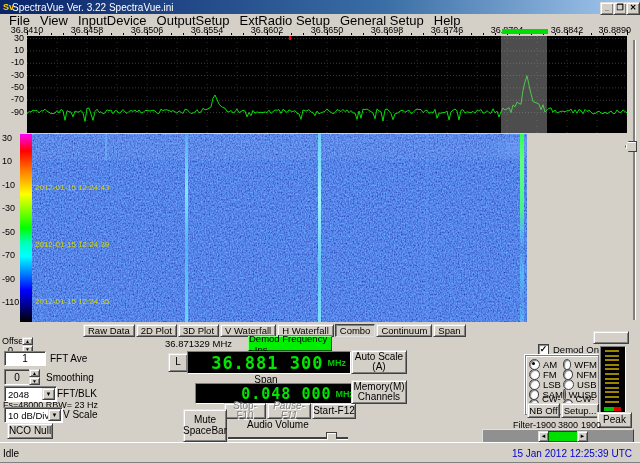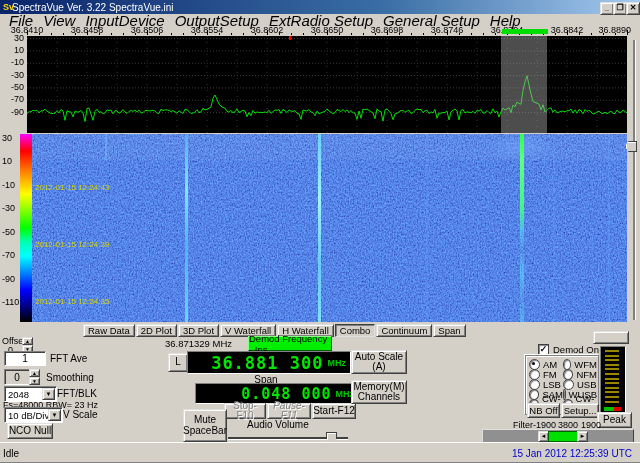--- a/index.html
+++ b/index.html
@@ -17,36 +17,36 @@
     text-align:center;cursor:default;user-select:none;}
   .btn.dis{color:#808080;text-shadow:1px 1px 0 #ffffff;}
   
   .titlebar{left:0;top:0;width:640px;height:14px;
     background:linear-gradient(to right,#0a246a,#3a6ea5 60%,#a6caf0);display:flex;align-items:center;}
   .titletext{color:#fff;font-weight:normal;font-size:10px;margin-left:12px;white-space:nowrap;}
   .appicon{left:3px;top:2px;width:10px;height:10px;font-size:9px;font-weight:bold;color:#ffd700;line-height:10px;}
   .winbtn{width:12px;height:11px;font-size:8px;font-weight:bold;display:flex;align-items:center;justify-content:center;}
   
   .menubar{left:0;top:14px;width:640px;height:12px;display:flex;align-items:center;padding-left:4px;}
-  .menuitem{font-size:15px;padding:0 5px;white-space:nowrap;font-style:italic;}
+  .menuitem{font-size:13px;padding:0 5px;white-space:nowrap;}
   
   .flabel{top:25px;height:9px;font-size:9px;white-space:nowrap;transform:translateX(-50%);}
   .ticks-major{left:27px;top:30px;width:601px;height:5px;
     background:repeating-linear-gradient(to right,#000 0 1px,transparent 1px 60px);}
   .ticks-minor{left:27px;top:33px;width:601px;height:2px;
     background:repeating-linear-gradient(to right,#000 0 1px,transparent 1px 12px);}
   .scale-greenbar{left:502px;top:29px;width:46px;height:5px;background:#00dd00;}
   
   .dblabel{width:24px;text-align:right;font-size:9px;height:9px;line-height:9px;}
   .cblabel{left:2px;font-size:9px;height:9px;line-height:9px;}
   .colorbar{left:20px;top:134px;width:12px;height:188px;
     background:linear-gradient(to bottom,#ff00ff 0%,#ff0000 9%,#ff8000 20%,#ffff00 32%,#80ff00 41%,
       #00ff00 50%,#00ffbb 58%,#00ffff 65%,#0090ff 73%,#0000ff 83%,#000070 93%,#000000 100%);}
   
-  .waterfall{left:32px;top:134px;width:595px;height:188px;background:#0016b4;overflow:hidden;}
+  .waterfall{left:32px;top:134px;width:495px;height:188px;background:#0016b4;overflow:hidden;}
   .wline{position:absolute;top:0;bottom:0;filter:blur(.6px);}
   .wts{position:absolute;left:3px;color:#d6d600;font-size:8px;white-space:nowrap;}
   
   .vtrack{left:633px;top:40px;width:2px;height:280px;background:#808080;border-right:1px solid #fff;}
   .vthumb{left:625px;top:141px;width:10px;height:9px;background:#d4d0c8;
     border:1px solid #404040;box-shadow:inset 1px 1px 0 #fff;
     clip-path:polygon(0 50%,30% 0,100% 0,100% 100%,30% 100%);}
   
   .tabs{left:83px;top:324px;display:flex;gap:1px;height:13px;}
   .tab{font-size:9.5px;padding:0 4px;display:flex;align-items:center;}

